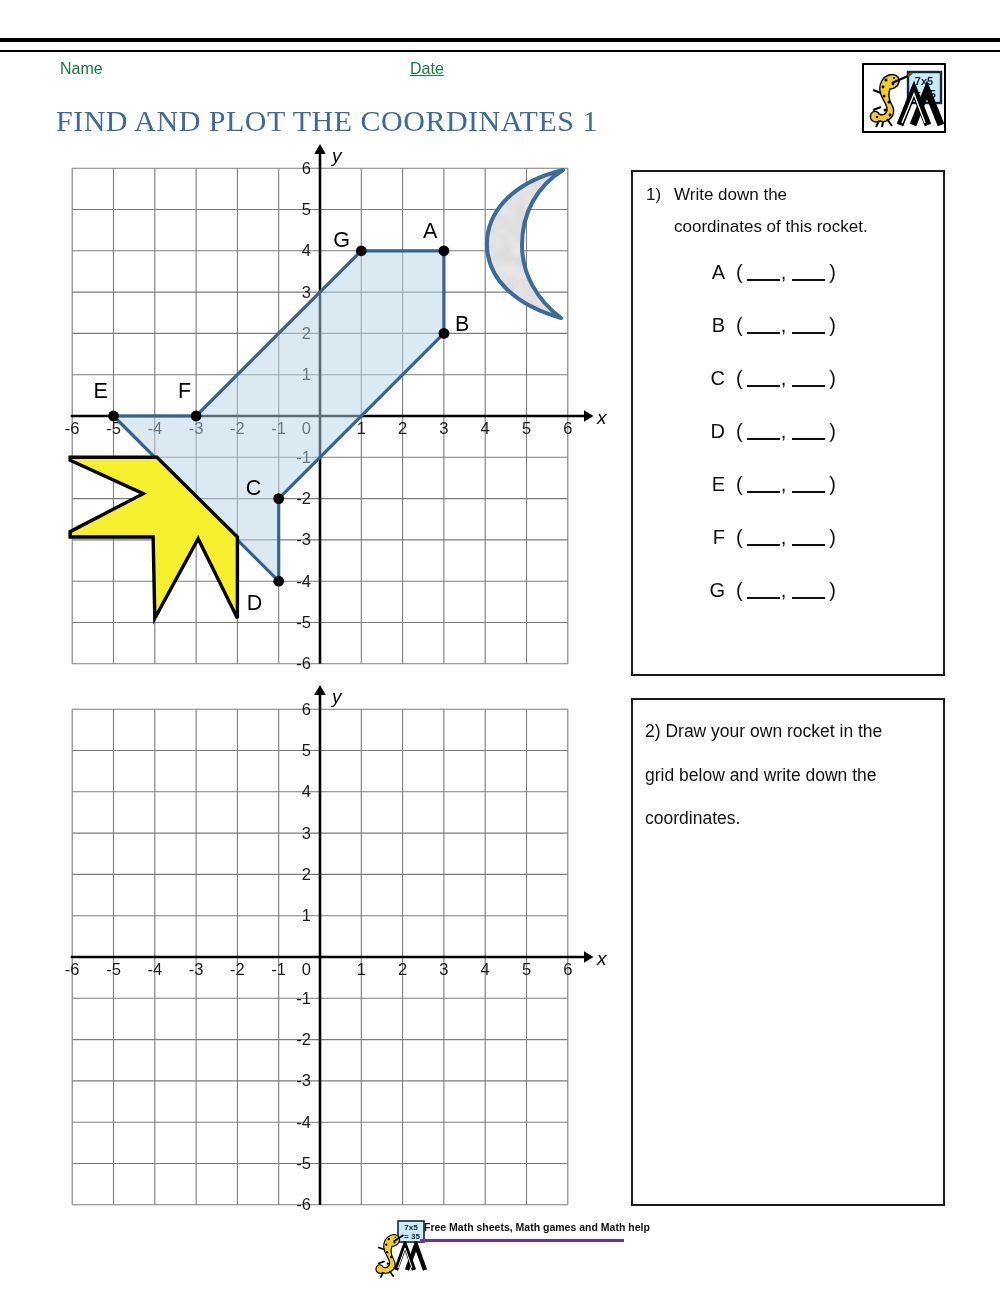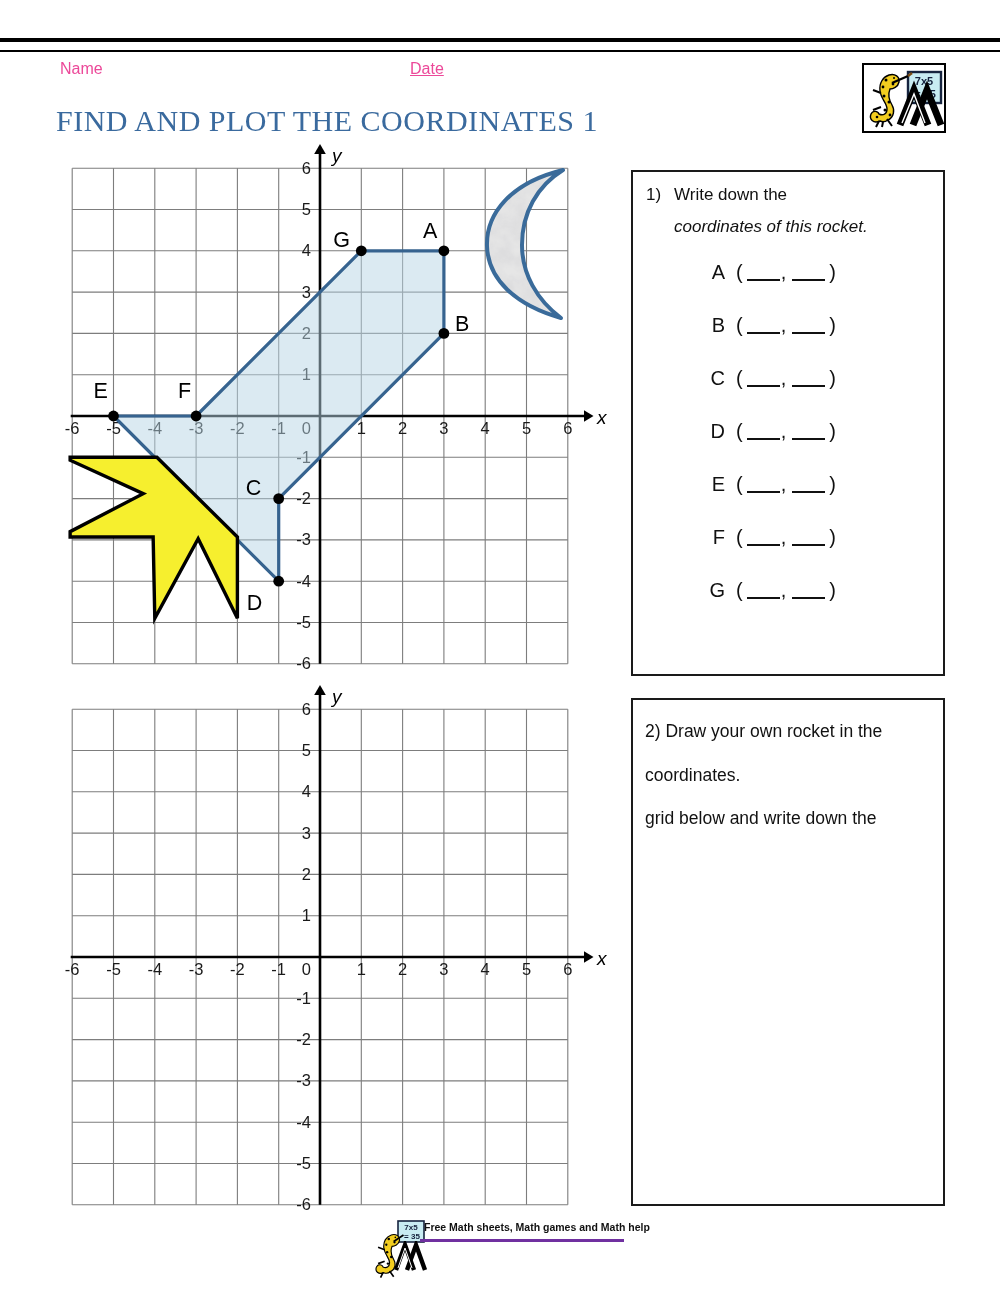--- a/index.html
+++ b/index.html
@@ -1,32 +1,32 @@
 <!DOCTYPE html>
 <html><head>
 <meta charset="utf-8">
 <style>
   html,body{margin:0;padding:0;background:#fff;}
   #page{position:relative;width:1000px;height:1294px;background:#fff;overflow:hidden;
         font-family:"Liberation Sans",sans-serif;color:#111;}
   .abs{position:absolute;}
   #topbar{left:0;top:38px;width:1000px;height:8px;background:#fff;
           border-top:4px solid #000;border-bottom:2px solid #000;}
-  .fieldlabel{top:60px;font-size:16px;color:#ec4899;}
+  .fieldlabel{top:60px;font-size:16px;color:#15803d;}
   #name-label{left:60px;}
   #date-label{left:410px;text-decoration:underline;}
   #page-title{left:56px;top:104px;font-family:"Liberation Serif",serif;font-size:30px;
               font-weight:400;letter-spacing:.5px;}
   .panel{border:2px solid #1a1a1a;background:#fff;box-sizing:border-box;}
   #panel1{left:631px;top:170px;width:314px;height:506px;}
   #panel2{left:631px;top:698px;width:314px;height:508px;}
   .q1head{position:absolute;font-size:17px;line-height:22px;}
   #q1-num{left:13px;top:12px;}
   #q1-line1{left:41px;top:12px;text-align:center;}
-  #q1-line2{left:41px;top:44px;font-style:italic;}
+  #q1-line2{left:41px;top:44px;}
   #coord-rows{position:absolute;left:0;top:74px;width:100%;}
   .coord-row{height:53px;display:flex;align-items:center;margin-left:74px;font-size:20px;}
   .coord-row .cl{width:18px;text-align:right;margin-right:7px;}
   .coord-row .par{margin:0 4px;}
   .coord-row .blank{display:inline-block;width:33px;height:15px;border-bottom:2px solid #111;}
   .coord-row .cm{margin:0 6px 0 1px;}
   .q2line{margin:0;padding:0 0 0 12px;font-size:17.5px;line-height:43.5px;}
   #panel2 .q2wrap{padding-top:10px;}
   svg text{font-family:"Liberation Sans",sans-serif;}
   .gridsvg{left:40px;width:580px;height:548px;}
@@ -289,22 +289,22 @@
           <span class="cm">,</span>
           <span class="blank"></span>
           <span class="par">)</span>
         </div>
       </div>
   </div>
 
   <div id="panel2" class="abs panel">
     <div class="q2wrap">
       <p class="q2line">2) Draw your own rocket in the</p>
+      <p class="q2line">grid below and write down the</p>
       <p class="q2line">coordinates.</p>
-      <p class="q2line">grid below and write down the</p>
     </div>
   </div>
 
   <svg class="abs" style="left:374px;top:1220px;" width="52" height="66">
     <rect x="24" y="1" width="26" height="21" fill="#c8ecf2" stroke="#16243f" stroke-width="1.6"></rect>
     <text x="37" y="10" text-anchor="middle" font-size="8" font-weight="bold" fill="#15223d">7x5</text>
     <text x="38" y="19" text-anchor="middle" font-size="8" font-weight="bold" fill="#15223d">= 35</text>
     <g transform="translate(0,10) scale(0.82)">
       <path d="M12,52 C5,55 1,50 3,45 C5,41 10,42 11,45 C15,47 19,45 19,40 C19,34 13,30 12,22 C11,14 15,8 21,6 C27,4 32,8 31,13 C30,18 25,20 22,20 C20,25 21,31 24,36 C27,41 26,48 20,51 C17,53 14,53 12,52 Z" fill="#f2cd1f" stroke="#000" stroke-width="1.4"></path>
       <path d="M24,14 L36,6" stroke="#000" stroke-width="2.2"></path>

